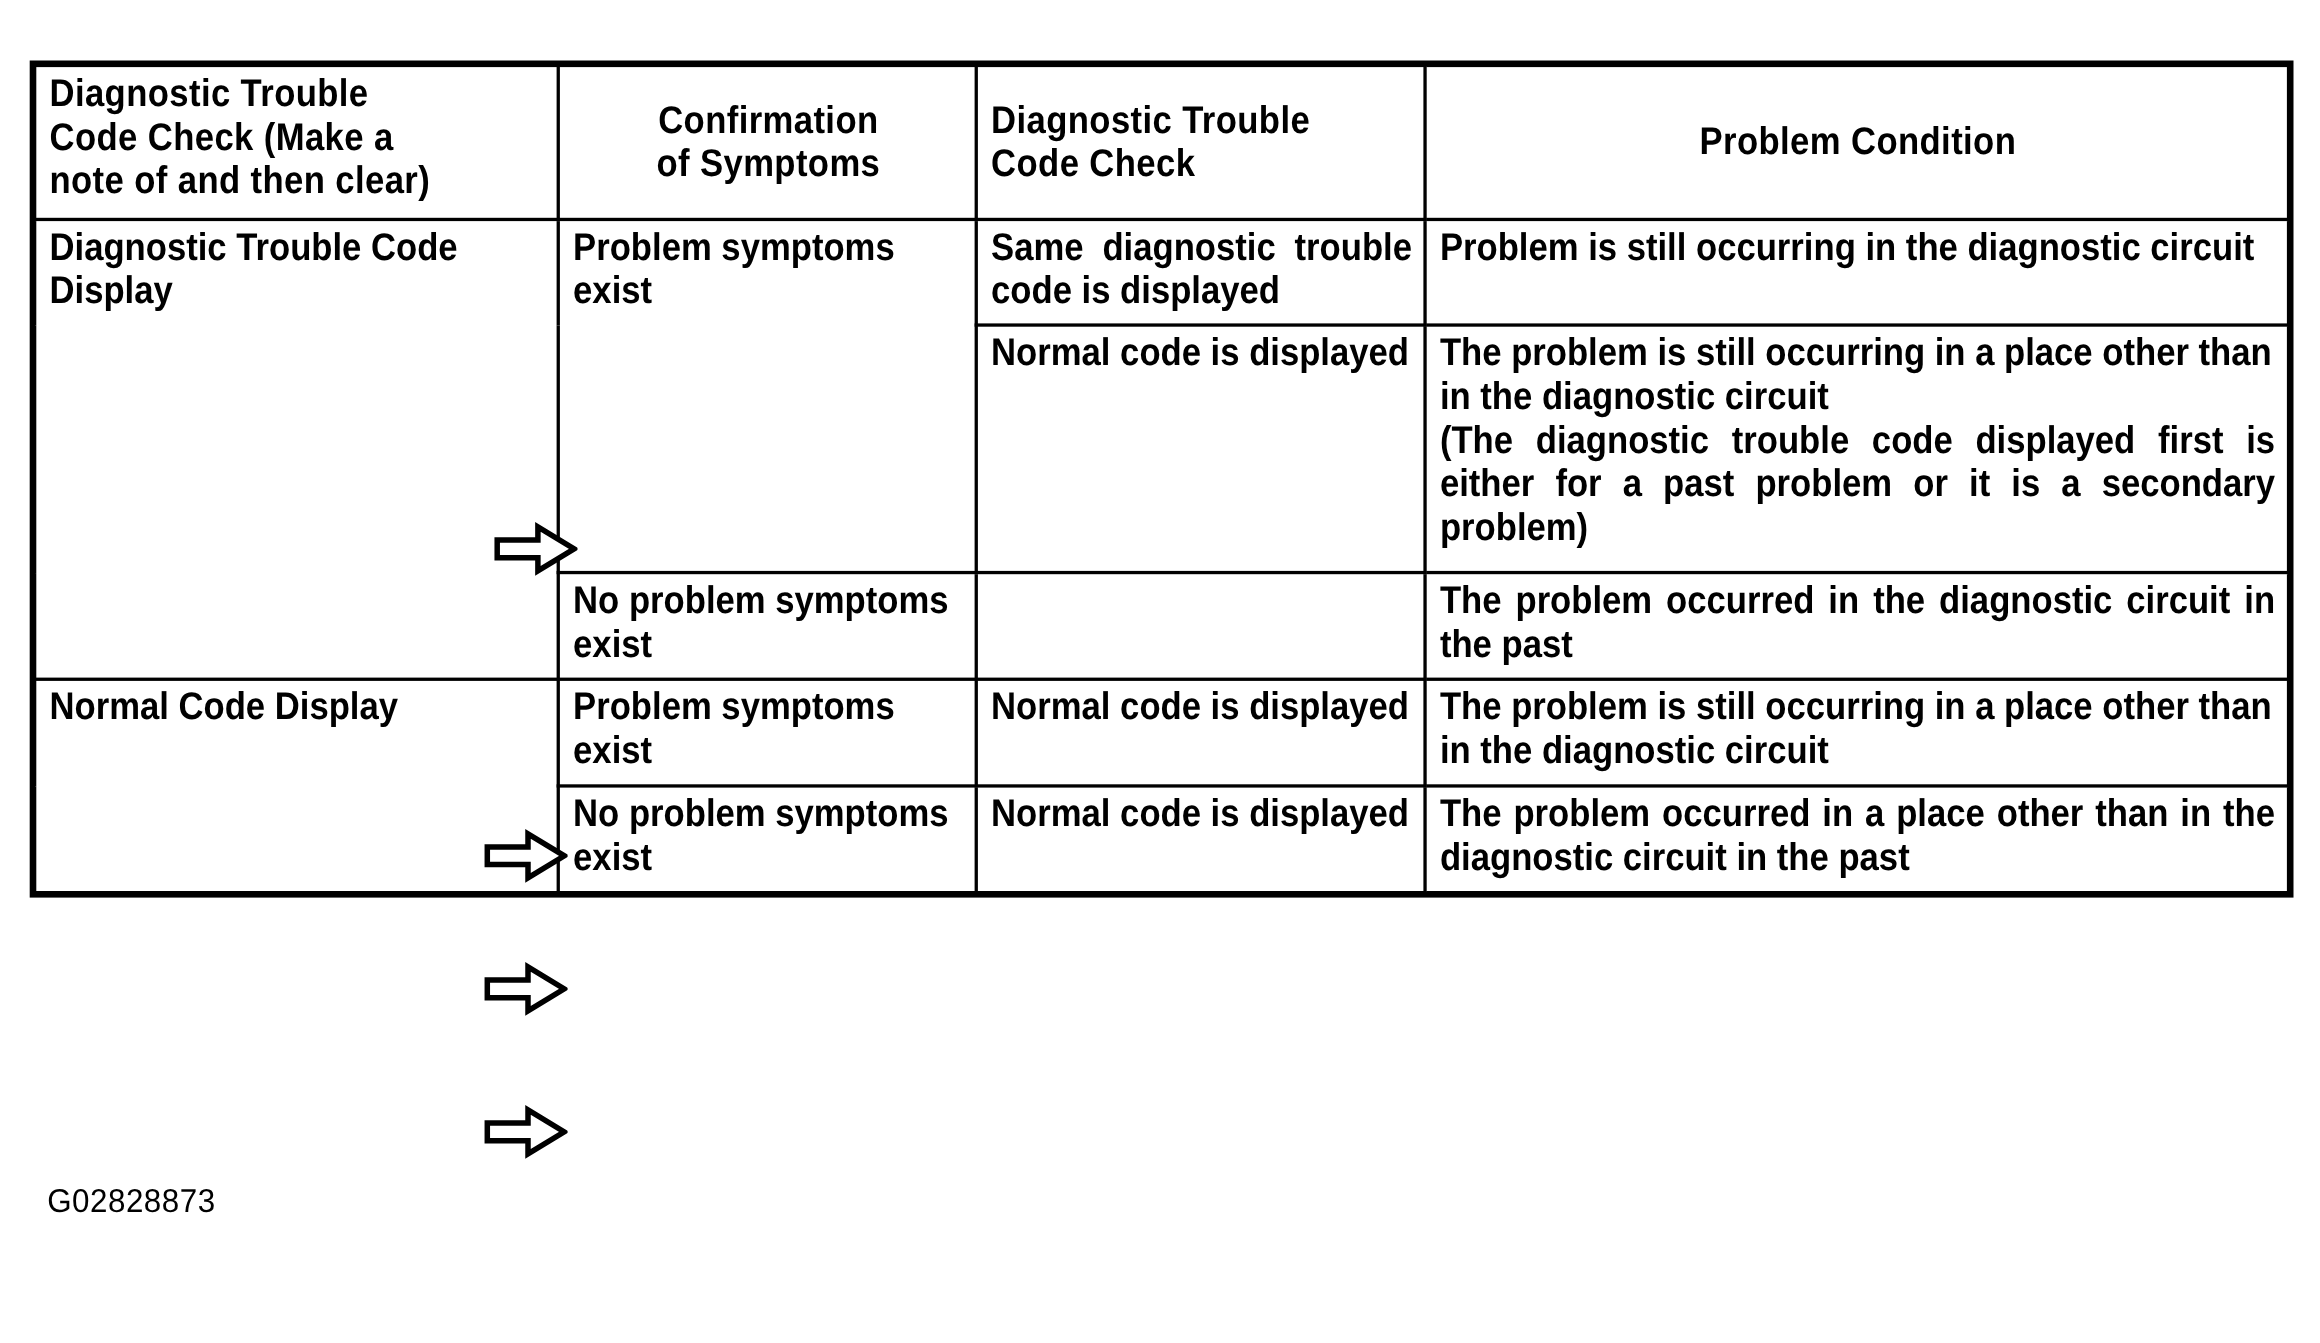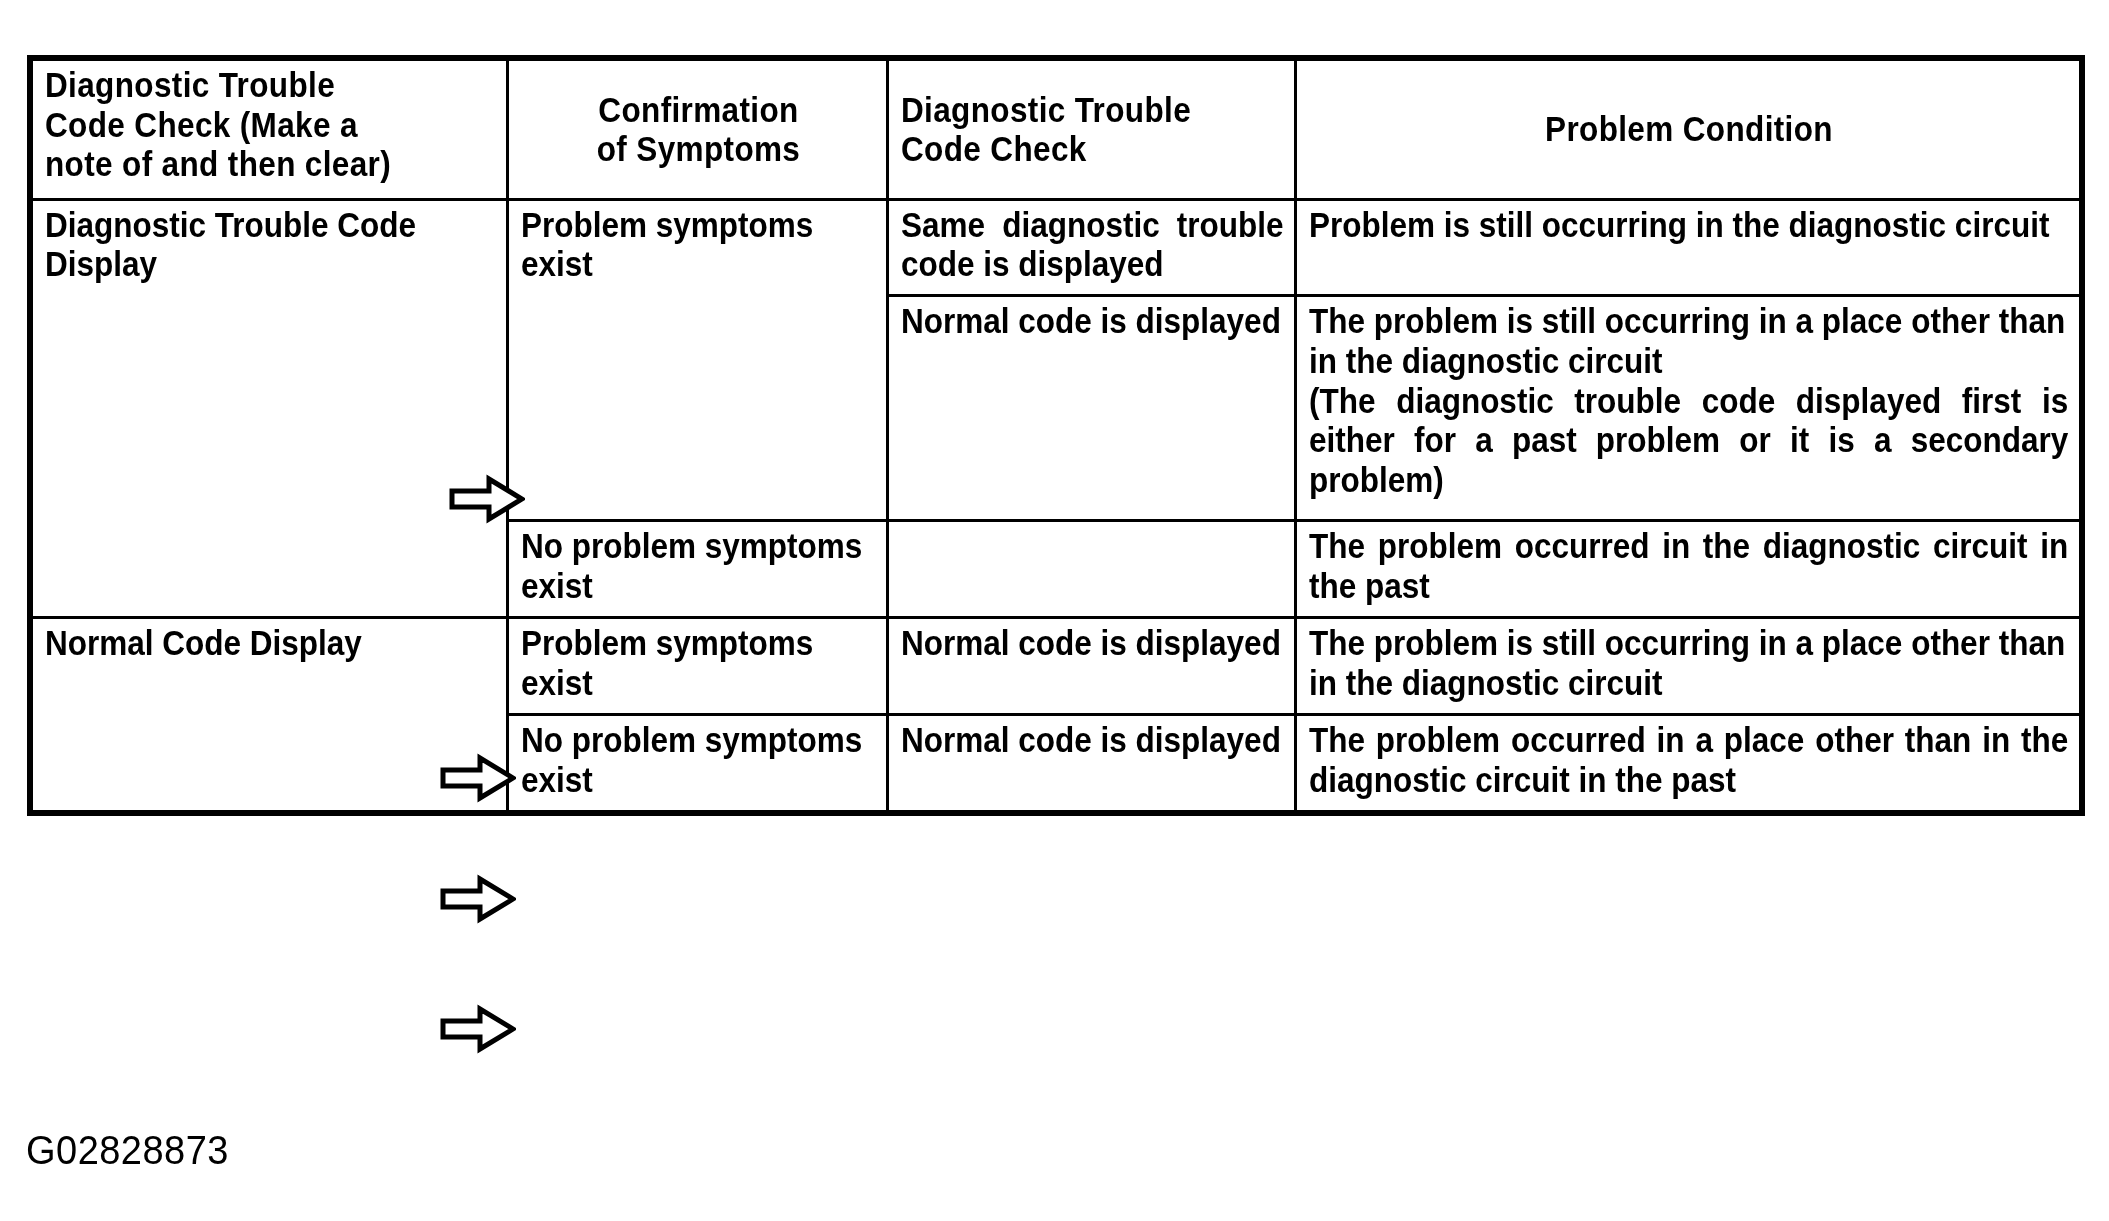--- a/index.html
+++ b/index.html
@@ -64,24 +64,25 @@
   .arrow{
     position:absolute;
     width:76px;height:52px;
     pointer-events:none;
   }
   .arrow svg{display:block;width:100%;height:100%;}
 
   
   .caption{
     position:absolute;
-    left:26px;top:1128px;
-    font-size:40px;
+    left:26px;top:1076px;
+    font-size:30px;
     letter-spacing:.5px;
     font-family:"Liberation Sans","DejaVu Sans",sans-serif;
+    text-align:right;
   }
   .caption .sq{transform:scaleX(.95);}
 </style>
 </head>
 <body>
 
 <div id="root">
 
   <div class="tbl-wrap">
     <table class="grid">

